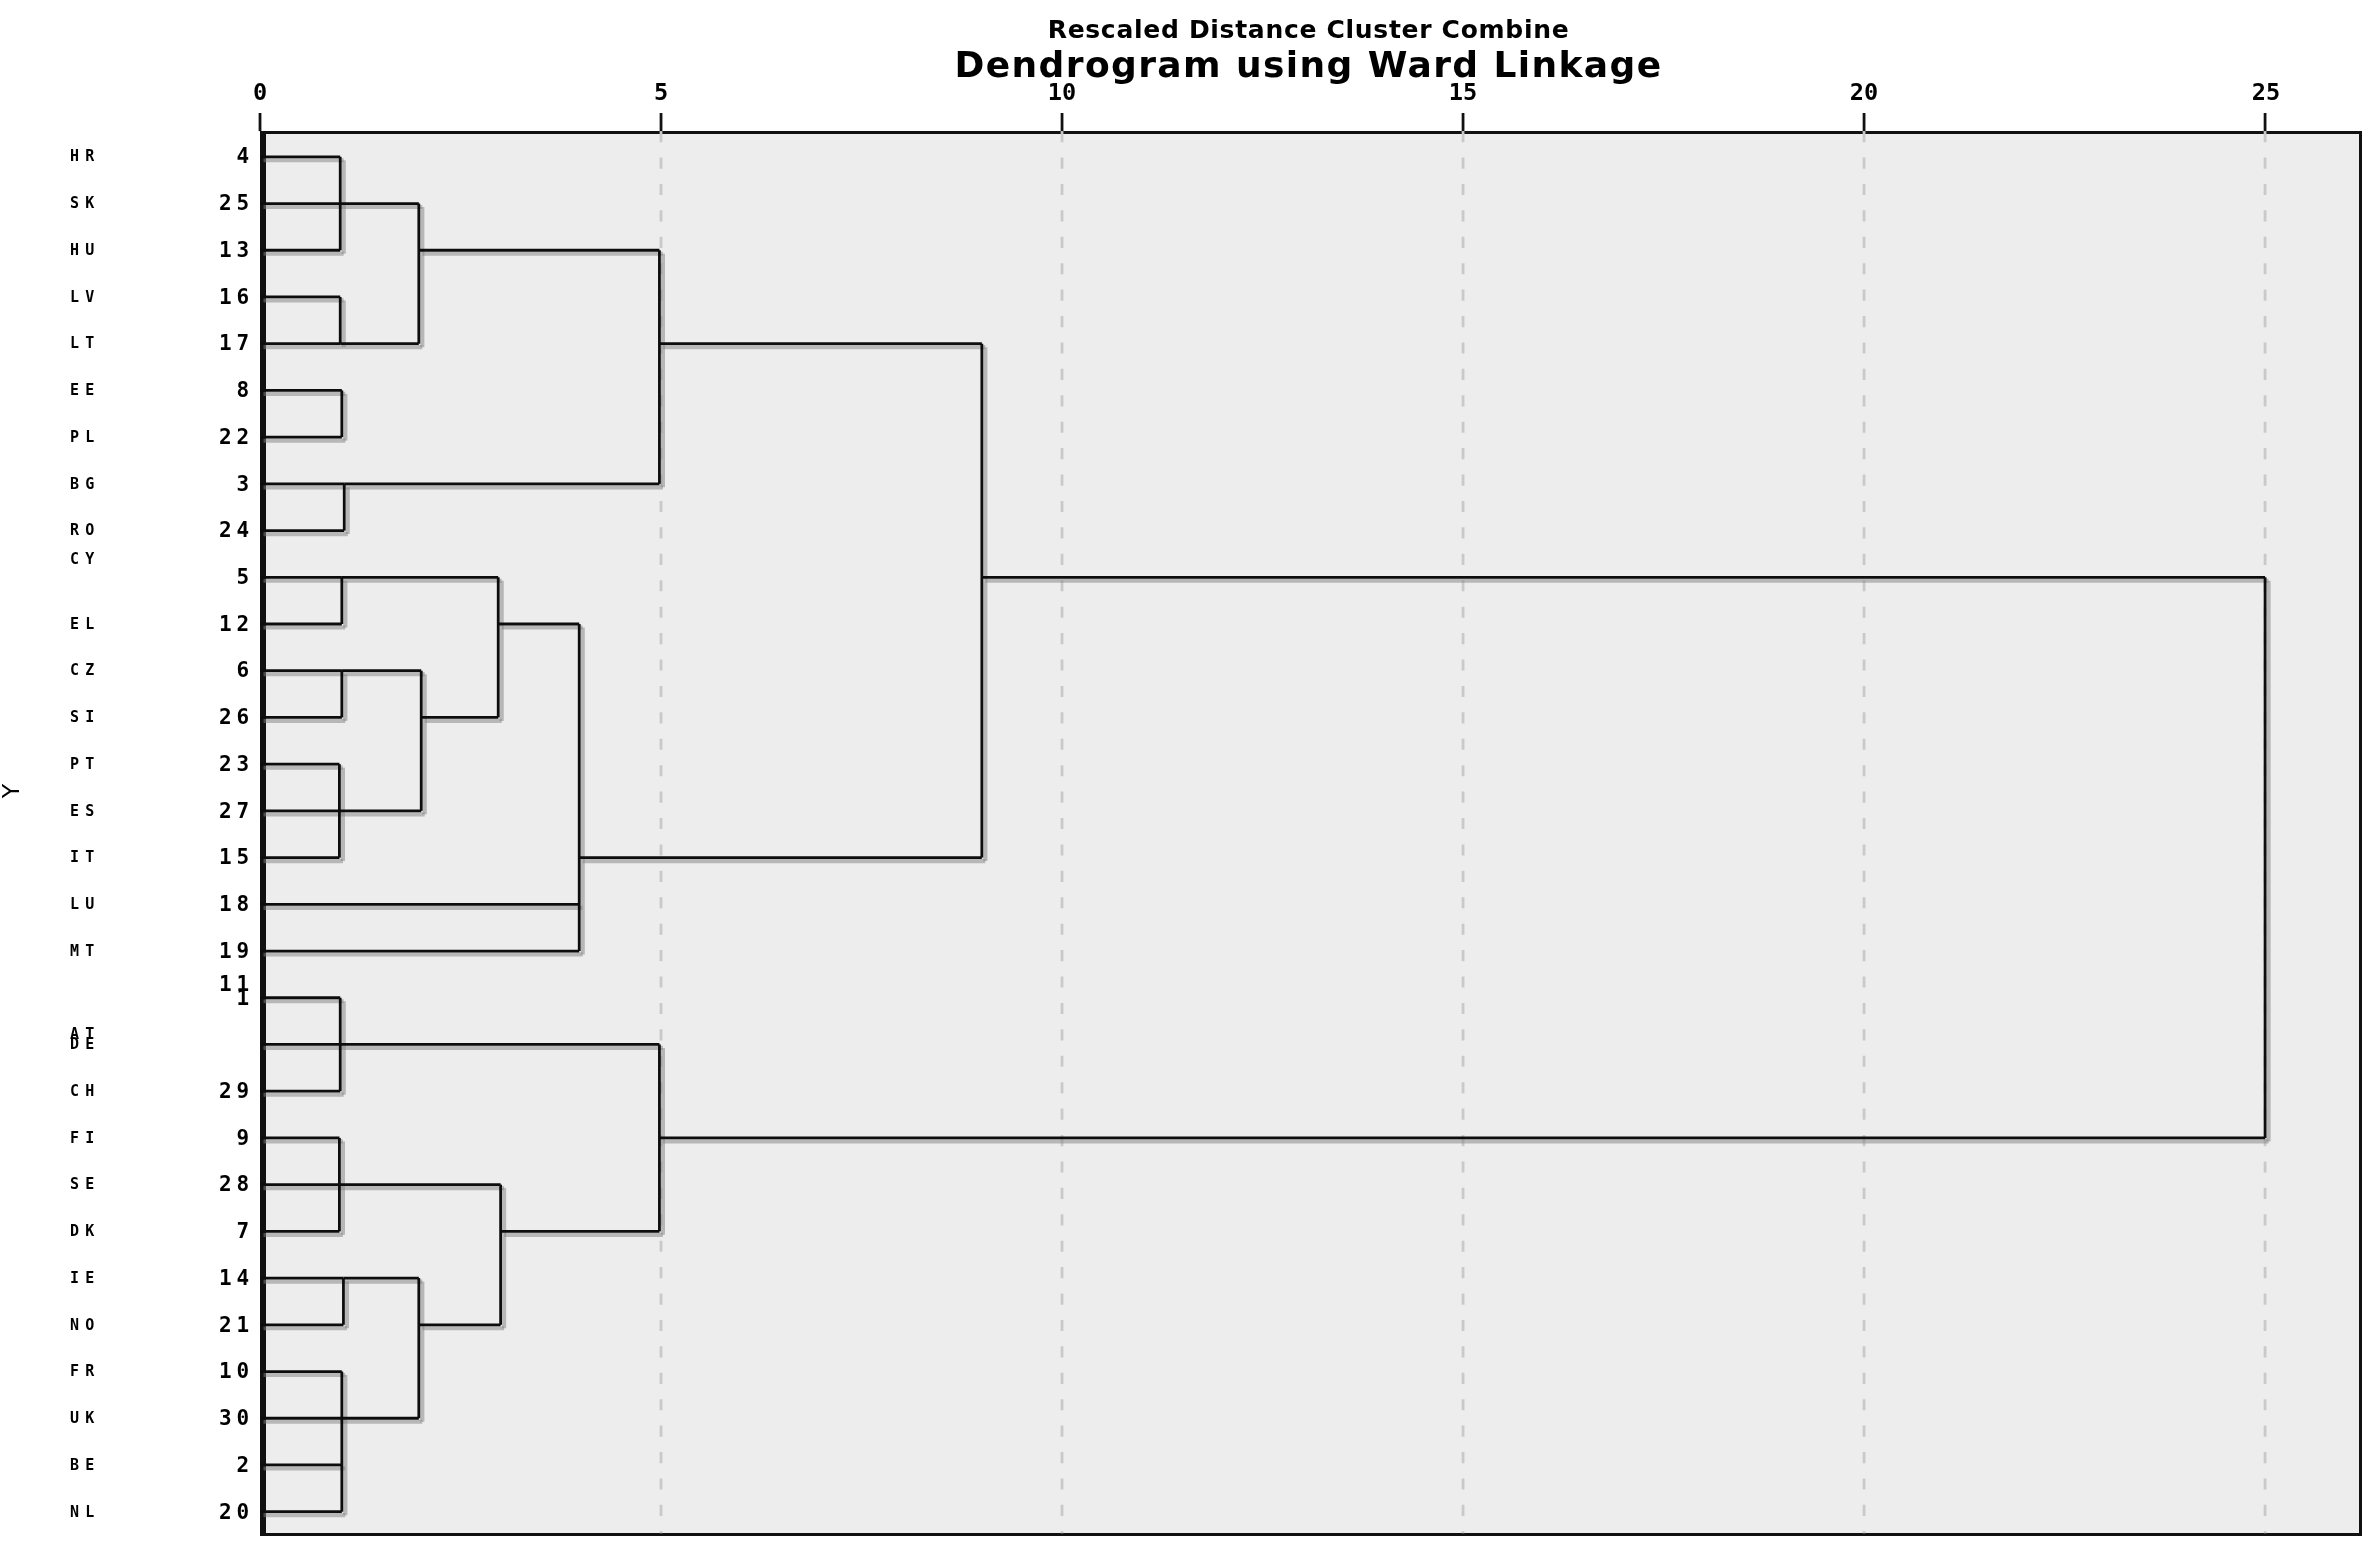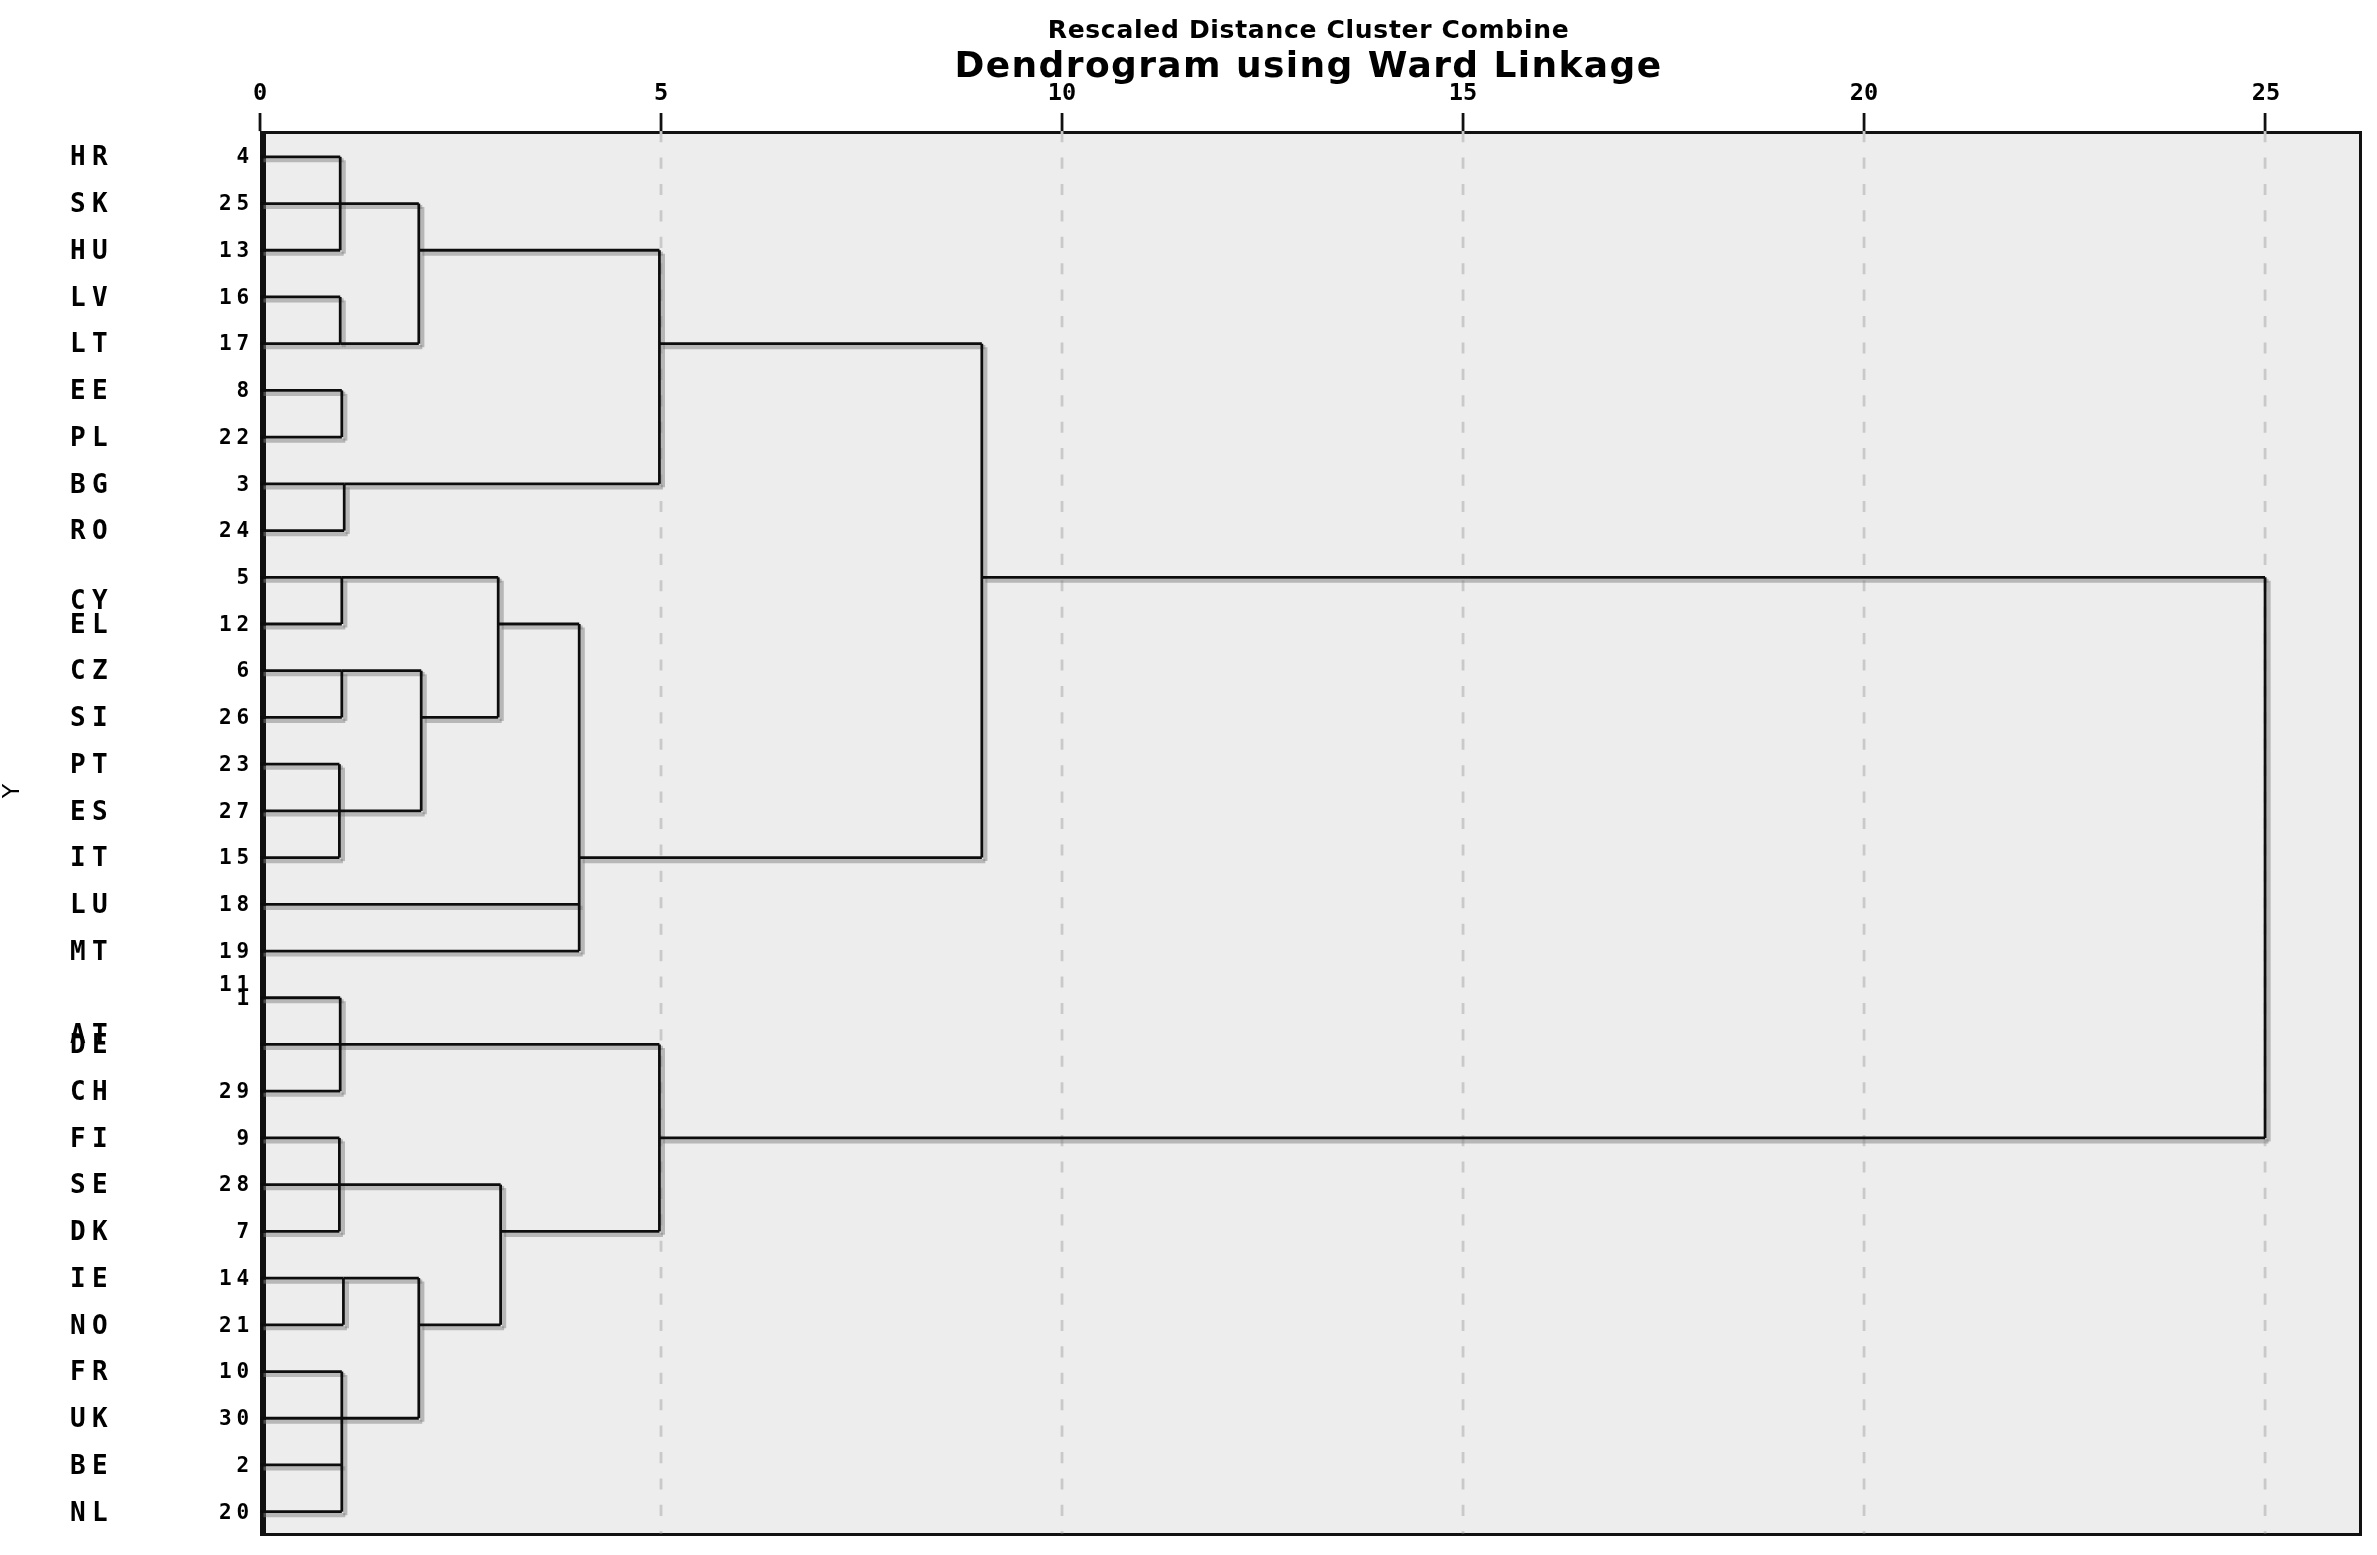--- a/index.html
+++ b/index.html
@@ -6,21 +6,21 @@
   body{width:2377px;height:1556px;position:relative;overflow:hidden;
        font-family:"DejaVu Sans",sans-serif;color:#000;}
   #titlebar{position:absolute;left:260px;top:5.6px;width:2097px;text-align:center;}
   #chart-title{font-size:36px;font-weight:bold;letter-spacing:1.4px;}
   #chart-subtitle{font-size:25px;font-weight:bold;margin-top:9.7px;letter-spacing:0.7px;}
   #plot-area{position:absolute;left:260px;top:131px;width:2093px;height:1399px;
              background:#ededed;border:3.5px solid #111;border-left-width:6.3px;}
   #dendro-svg{position:absolute;left:0;top:0;}
   .tick-label{position:absolute;transform:translateX(-50%);font-size:23.6px;font-weight:bold;
               font-family:"DejaVu Sans Mono",monospace;top:78px;}
-  .row-code{position:absolute;left:70px;font-size:26px;font-weight:bold;letter-spacing:6.3px;
+  .row-code{position:absolute;left:70px;font-size:15px;font-weight:bold;letter-spacing:6.3px;
             font-family:"DejaVu Sans Mono",monospace;transform:translateY(-50%);}
   .row-num{position:absolute;width:188px;left:66px;text-align:right;font-size:21px;font-weight:bold;
            letter-spacing:4.9px;font-family:"DejaVu Sans Mono",monospace;transform:translateY(-50%);}
   #y-axis-label{position:absolute;left:4.2px;top:777px;font-size:23.6px;
                 transform:rotate(-90deg);transform-origin:center;}
 </style>
 </head>
 <body>
 
 <div id="titlebar">
@@ -44,21 +44,21 @@
     <div class="row-code" style="top: 343px;">LT</div>
     <div class="row-num" style="top: 343px;">17</div>
     <div class="row-code" style="top: 390px;">EE</div>
     <div class="row-num" style="top: 390px;">8</div>
     <div class="row-code" style="top: 437px;">PL</div>
     <div class="row-num" style="top: 437px;">22</div>
     <div class="row-code" style="top: 484px;">BG</div>
     <div class="row-num" style="top: 484px;">3</div>
     <div class="row-code" style="top: 530px;">RO</div>
     <div class="row-num" style="top: 530px;">24</div>
-    <div class="row-code" style="top: 600px;">CY</div>
+    <div class="row-code" style="top: 559px;">CY</div>
     <div class="row-num" style="top: 577px;">5</div>
     <div class="row-code" style="top: 624px;">EL</div>
     <div class="row-num" style="top: 624px;">12</div>
     <div class="row-code" style="top: 670px;">CZ</div>
     <div class="row-num" style="top: 670px;">6</div>
     <div class="row-code" style="top: 717px;">SI</div>
     <div class="row-num" style="top: 717px;">26</div>
     <div class="row-code" style="top: 764px;">PT</div>
     <div class="row-num" style="top: 764px;">23</div>
     <div class="row-code" style="top: 811px;">ES</div>

